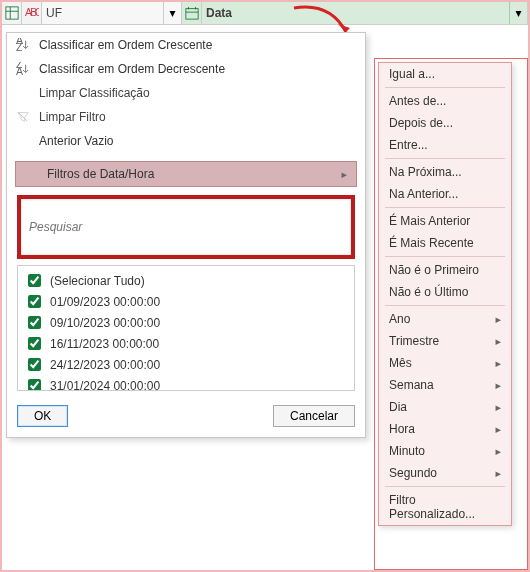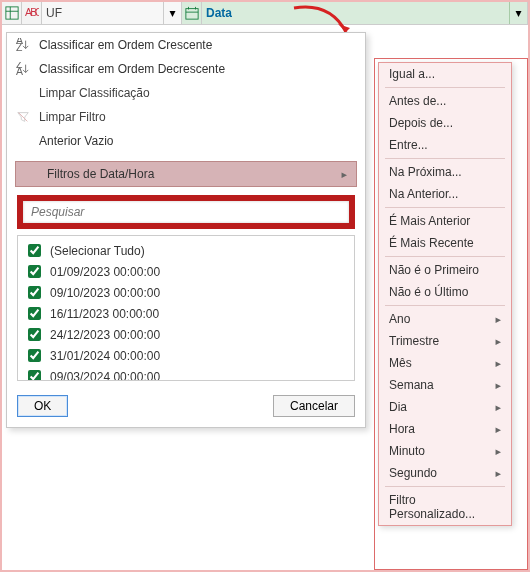--- a/index.html
+++ b/index.html
@@ -3,33 +3,33 @@
 <meta charset="utf-8">
 <style>
   * { box-sizing: border-box; font-family: "Segoe UI", Tahoma, sans-serif; font-size: 12px; }
   body { margin: 0; width: 530px; height: 572px; border: 2px solid #f0b8b8; position: relative; background: #fff; }
   .cols { display: flex; border-bottom: 1px solid #ccc; }
   .celltype { width: 20px; height: 22px; border-right: 1px solid #ccc; display:flex; align-items:center; justify-content:center; background:#f3f3f3; }
   .col-uf { flex:0 0 160px; display:flex; align-items:center; background:#f7f7f7; border-right:1px solid #ccc; }
   .col-uf .lbl { padding-left:4px; flex:1; color:#444; }
   .col-uf .drop { width:18px; height:22px; border-left:1px solid #ccc; display:flex; align-items:center; justify-content:center; }
   .col-data { flex:1; display:flex; align-items:center; background:#d9ecdc; border-right:1px solid #ccc; }
-  .col-data .lbl { padding-left:4px; flex:1; color:#0369a1; font-weight:600; }
+  .col-data .lbl { padding-left:4px; flex:1; color:#404040; font-weight:600; }
   .col-data .drop { width:18px; height:22px; border-left:1px solid #a7cba7; display:flex; align-items:center; justify-content:center; }
   .panel { position:absolute; left:4px; top:30px; width:360px; background:#fff; border:1px solid #c8c8c8; box-shadow:3px 3px 6px rgba(0,0,0,.15); }
   .mrow { display:flex; align-items:center; padding:4px 10px 4px 8px; gap:8px; color:#333; }
   .mrow.disabled { color:#404040; }
   .mrow .micon { width:16px; height:16px; display:flex; align-items:center; justify-content:center; color:#777; }
   .mrow.disabled .micon { color:#ccc; }
   .mrow .mlabel { flex:1; }
   .mrow.highlight { background:#d6b3b6; border:1px solid #b88; margin:8px; padding:4px 9px 4px 7px; }
   .mrow .chev { color:#666; font-size:11px; }
-  .search { margin:6px 10px; border:6px solid #b91c1c; display:flex; align-items:center; padding:3px 6px; box-shadow: inset 0 0 3px #0003;}
+  .search { margin:6px 10px; border:4px solid #b91c1c; display:flex; align-items:center; padding:20px 6px; box-shadow: inset 0 0 3px #0003;}
   .search input { flex:1; border:none; outline:none; font-style:italic; color:#888; font-size:12px; background:transparent;}
-  .listbox { margin:4px 10px 6px 10px; border:1px solid #ccc; padding:4px 6px; height:146px; overflow:hidden; }
+  .listbox { margin:4px 10px 6px 10px; border:1px solid #ccc; padding:4px 6px; height:126px; overflow:hidden; }
   .chkrow { display:flex; align-items:center; gap:6px; padding:1px 0; color:#333; }
   .chkrow input { width:13px; height:13px; accent-color:#127a3a; }
   .btns { display:flex; gap:10px; justify-content:space-between; padding:8px 10px 10px; }
   .btn { border:1px solid #aaa; background:#f5f5f5; padding:3px 16px; }
   .btn.ok { border-color:#4a8cd8; box-shadow:0 0 0 1px #cfe4fb inset; }
   .submenu { position:absolute; left:376px; top:60px; width:134px; background:#fbeeef; border:1px solid #e49a9a; box-shadow:2px 2px 6px rgba(0,0,0,.15); }
   .srow { display:flex; align-items:center; padding:4px 10px; color:#333; }
   .srow .slabel { flex:1; }
   .srow .schev { font-size:11px; color:#666; }
   .ssep { border-top:1px solid #e1c7c7; margin:2px 6px; }

